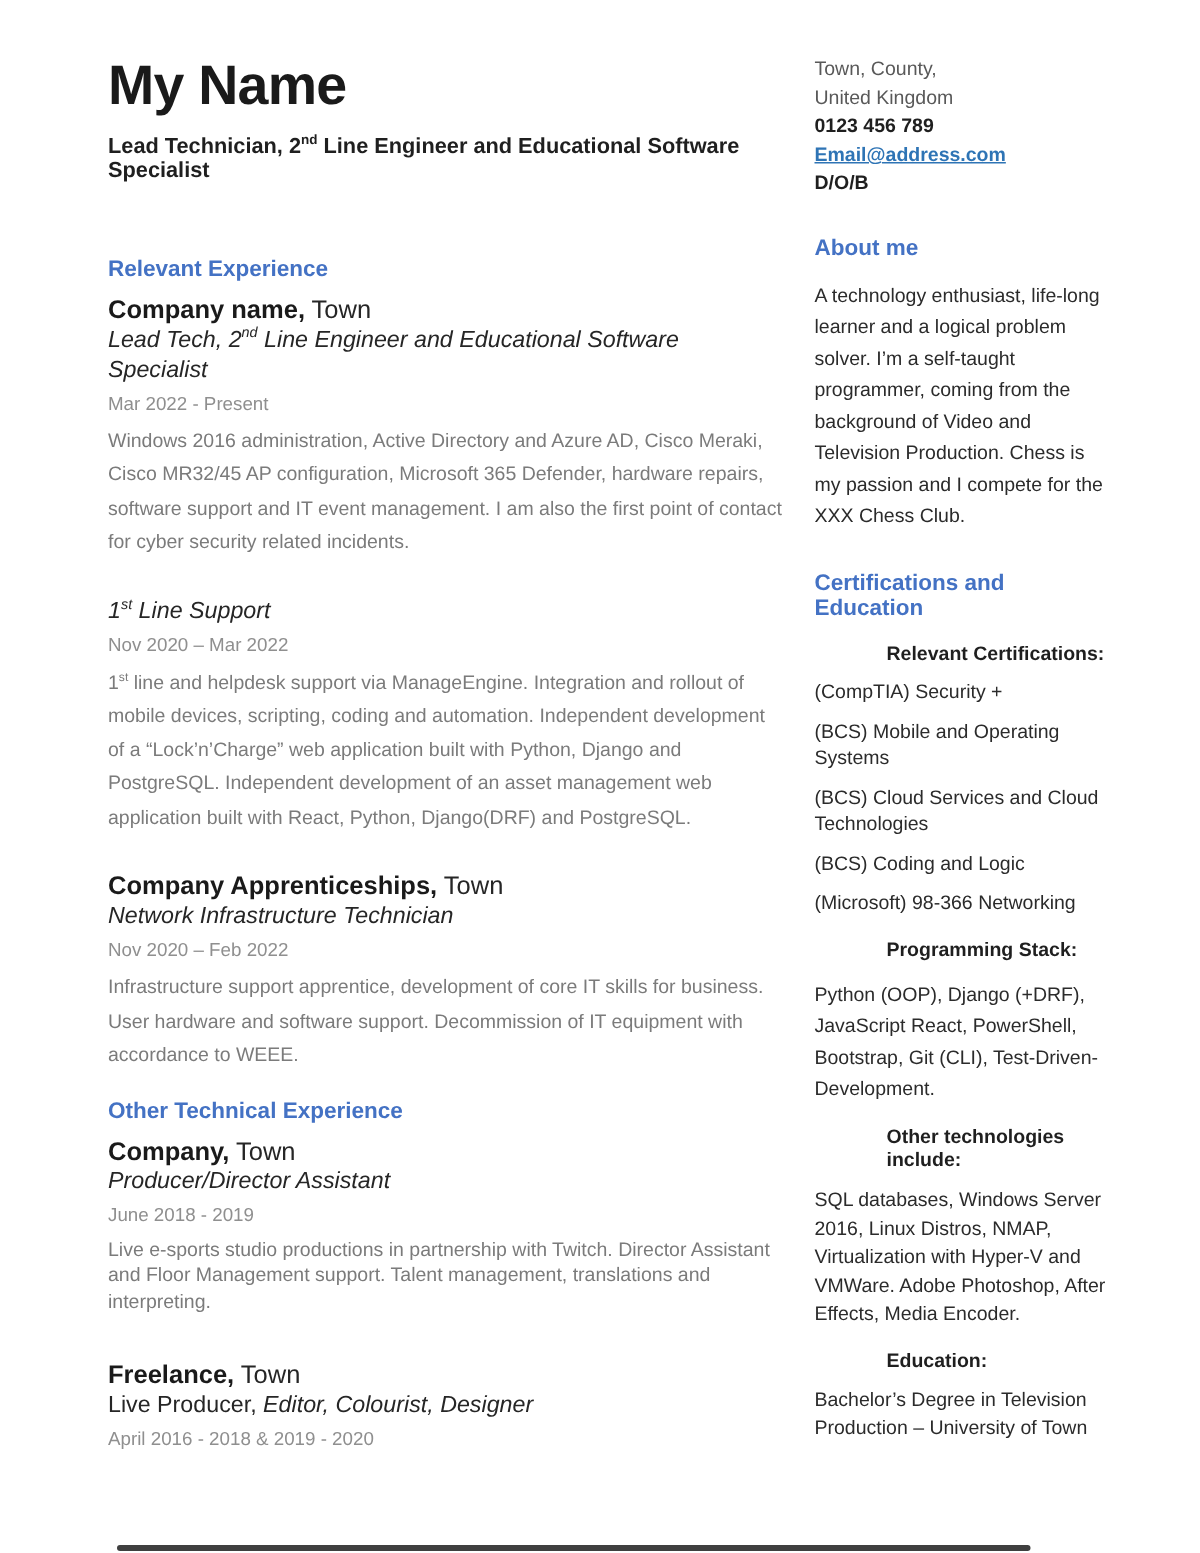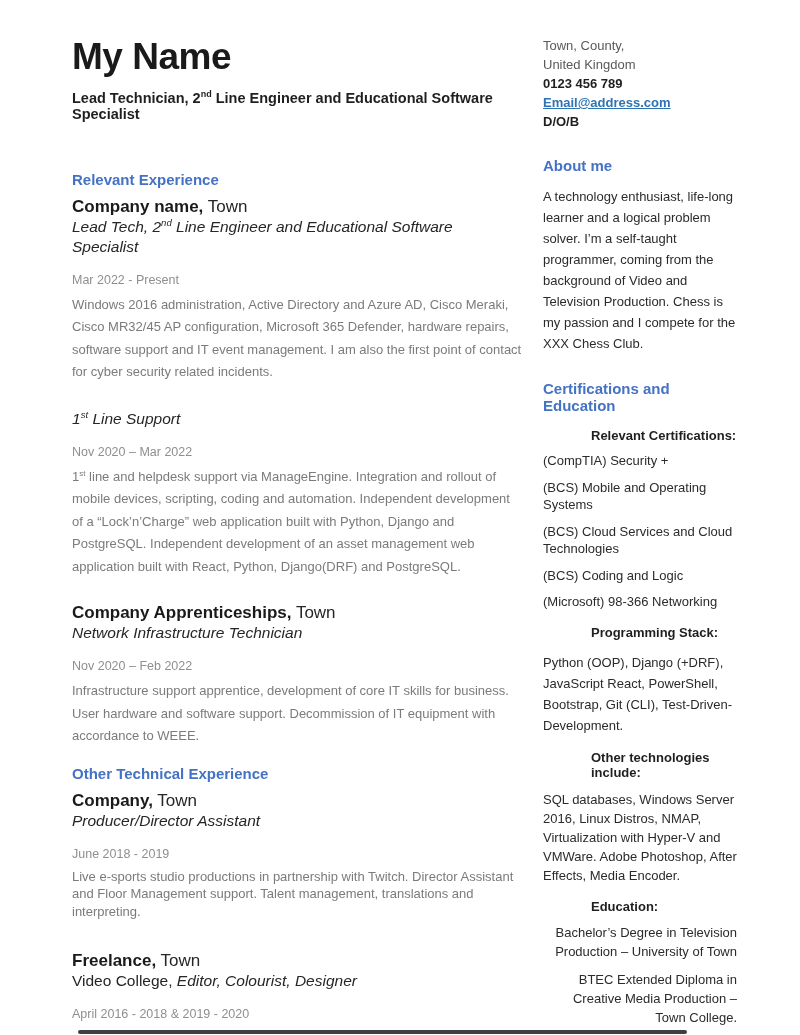--- a/index.html
+++ b/index.html
@@ -36,37 +36,37 @@
   .col-left .sec-head.first { margin-top: 49px; }
   .col-left .sec-head.second { margin-top: 17px; }
 
   
   .job { margin-top: 25px; }
   .job.first-of-section { margin-top: 9px; }
   .job-company { font-size: 17px; line-height: 20px; color: #262626; }
   .job-company b { font-weight: 700; color: #1a1a1a; }
   .job-role { font-size: 15.5px; line-height: 20px; font-style: italic; color: #262626; }
   .job-role .roman { font-style: normal; }
-  .job-dates { margin-top: 16px; font-size: 12.5px; color: #8f8f8f; }
+  .job-dates { margin-top: 5px; font-size: 12.5px; color: #8f8f8f; }
   .job-body  { margin-top: 7px; font-size: 13px; color: #7b7b7b; }
   .job-body.loose { line-height: 22.5px; }
   .job-body.tight { line-height: 17.5px; }
   .job.gap-lg { margin-top: 31px; }
 
   
   .contact { font-size: 13px; line-height: 19px; color: #595959; }
   .contact .strong { font-weight: 700; color: #1f1f1f; }
   .contact a {
     color: #2E74B5; font-weight: 700; text-decoration: underline;
   }
   .col-right .sec-head { margin-top: 26px; }
   .rpara { margin-top: 12px; font-size: 13px; line-height: 21px; color: #2b2b2b; }
   .rlabel { margin-top: 14px; font-size: 13px; font-weight: 700; color: #1f1f1f; margin-left: 48px; }
   .cert-item { margin-top: 9px; font-size: 13px; line-height: 17.5px; color: #2b2b2b; }
-  .edu-item  { margin-top: 9px; font-size: 13px; line-height: 19px; color: #2b2b2b; text-align: right; }
+  .edu-item  { margin-top: 9px; font-size: 13px; line-height: 19px; color: #2b2b2b; }
   .rpara.tightish { line-height: 19px; margin-top: 10px; }
 
   
   .bottom-bar {
     position: absolute; left: 78px; bottom: 1px;
     width: 609px; height: 4px; background: #3f3f3f; border-radius: 2px;
   }
 </style>
 </head>
 <body>
@@ -105,21 +105,21 @@
 
     <div class="job first-of-section">
       <p class="job-company"><b>Company,</b><span> Town</span></p>
       <p class="job-role"><span class="roman"></span><span>Producer/Director Assistant</span><sup></sup><span></span></p>
       <p class="job-dates">June 2018 - 2019</p>
       <p class="job-body tight"><span>Live e-sports studio productions in partnership with Twitch. Director Assistant and Floor Management support. Talent management, translations and interpreting.</span><sup></sup><span></span></p>
     </div>
 
     <div class="job gap-lg">
       <p class="job-company"><b>Freelance,</b><span> Town</span></p>
-      <p class="job-role"><span class="roman">Video College, </span><span>Editor, Colourist, Designer</span><sup></sup><span></span></p>
+      <p class="job-role"><span class="roman">Live Producer, </span><span>Editor, Colourist, Designer</span><sup></sup><span></span></p>
       <p class="job-dates">April 2016 - 2018 &amp; 2019 - 2020</p>
 
     </div>
 
   </div>
 
   <div class="col-right">
 
     <div class="contact">
       <p>Town, County,</p>
@@ -142,18 +142,17 @@
     <p class="cert-item">(Microsoft) 98-366 Networking</p>
 
     <p class="rlabel">Programming Stack:</p>
     <p class="rpara">Python (OOP), Django (+DRF), JavaScript React, PowerShell, Bootstrap, Git (CLI), Test-Driven-Development.</p>
 
     <p class="rlabel">Other technologies include:</p>
     <p class="rpara tightish">SQL databases, Windows Server 2016, Linux Distros, NMAP, Virtualization with Hyper-V and VMWare. Adobe Photoshop, After Effects, Media Encoder.</p>
 
     <p class="rlabel">Education:</p>
     <p class="edu-item">Bachelor’s Degree in Television Production – University of Town</p>
-    <p class="edu-item">BTEC Extended Diploma in Creative Media Production – Town College.</p>
 
   </div>
 
   <div class="bottom-bar"></div>
 </div>
 
 </body></html>

